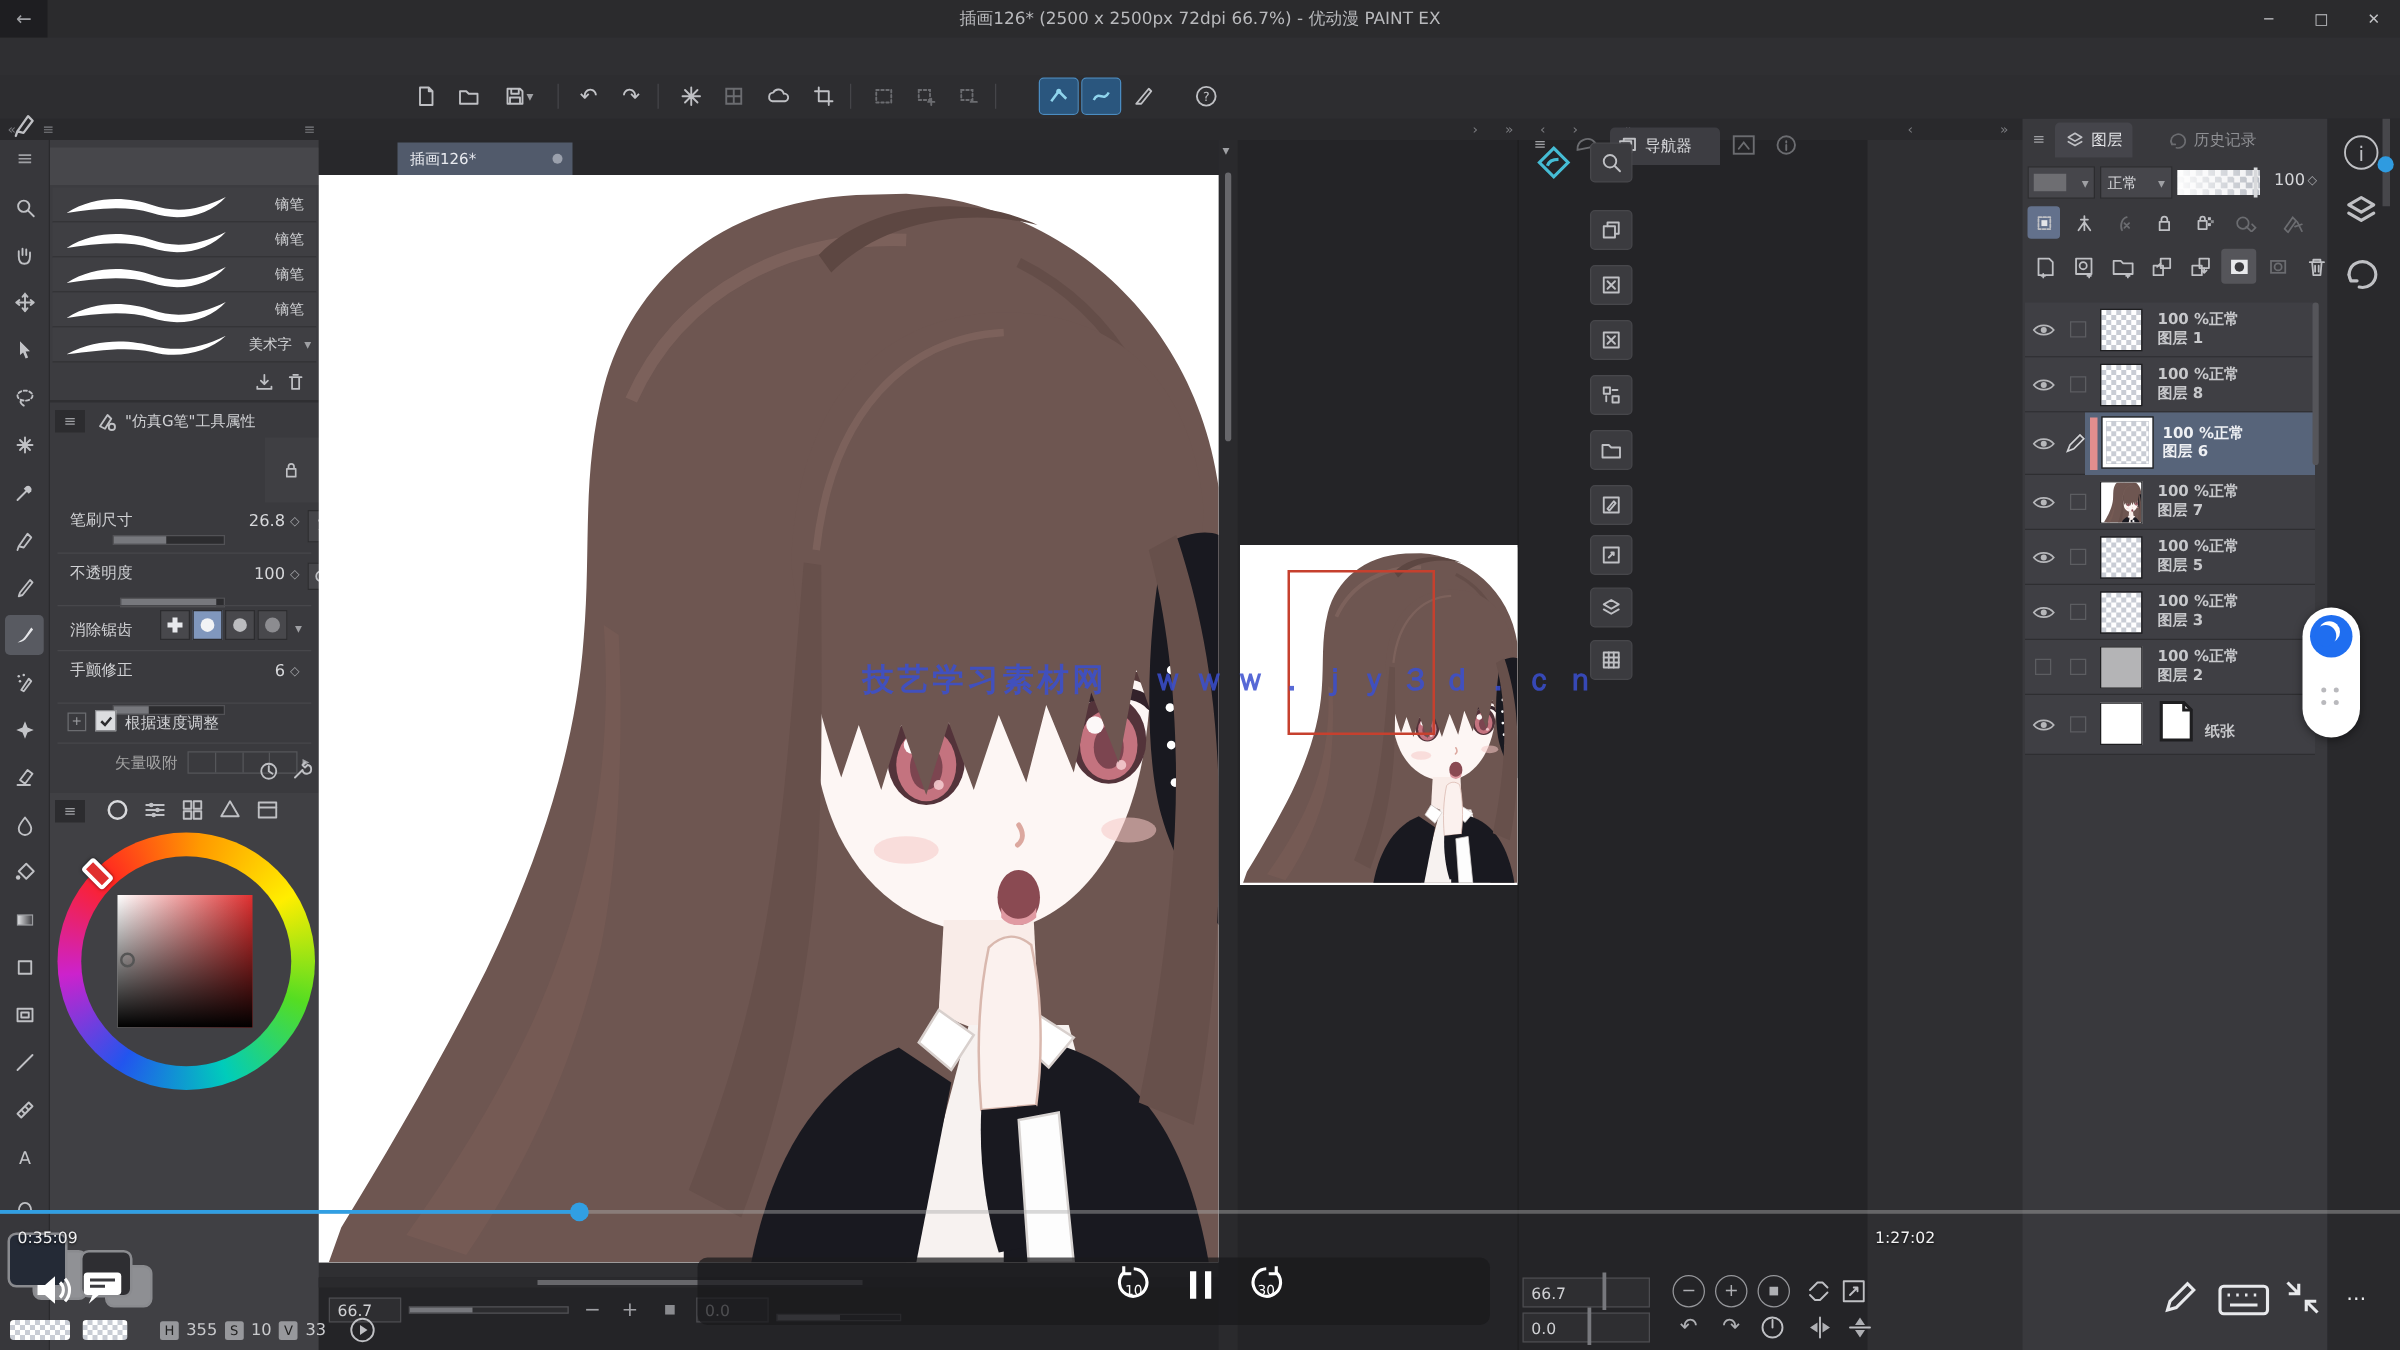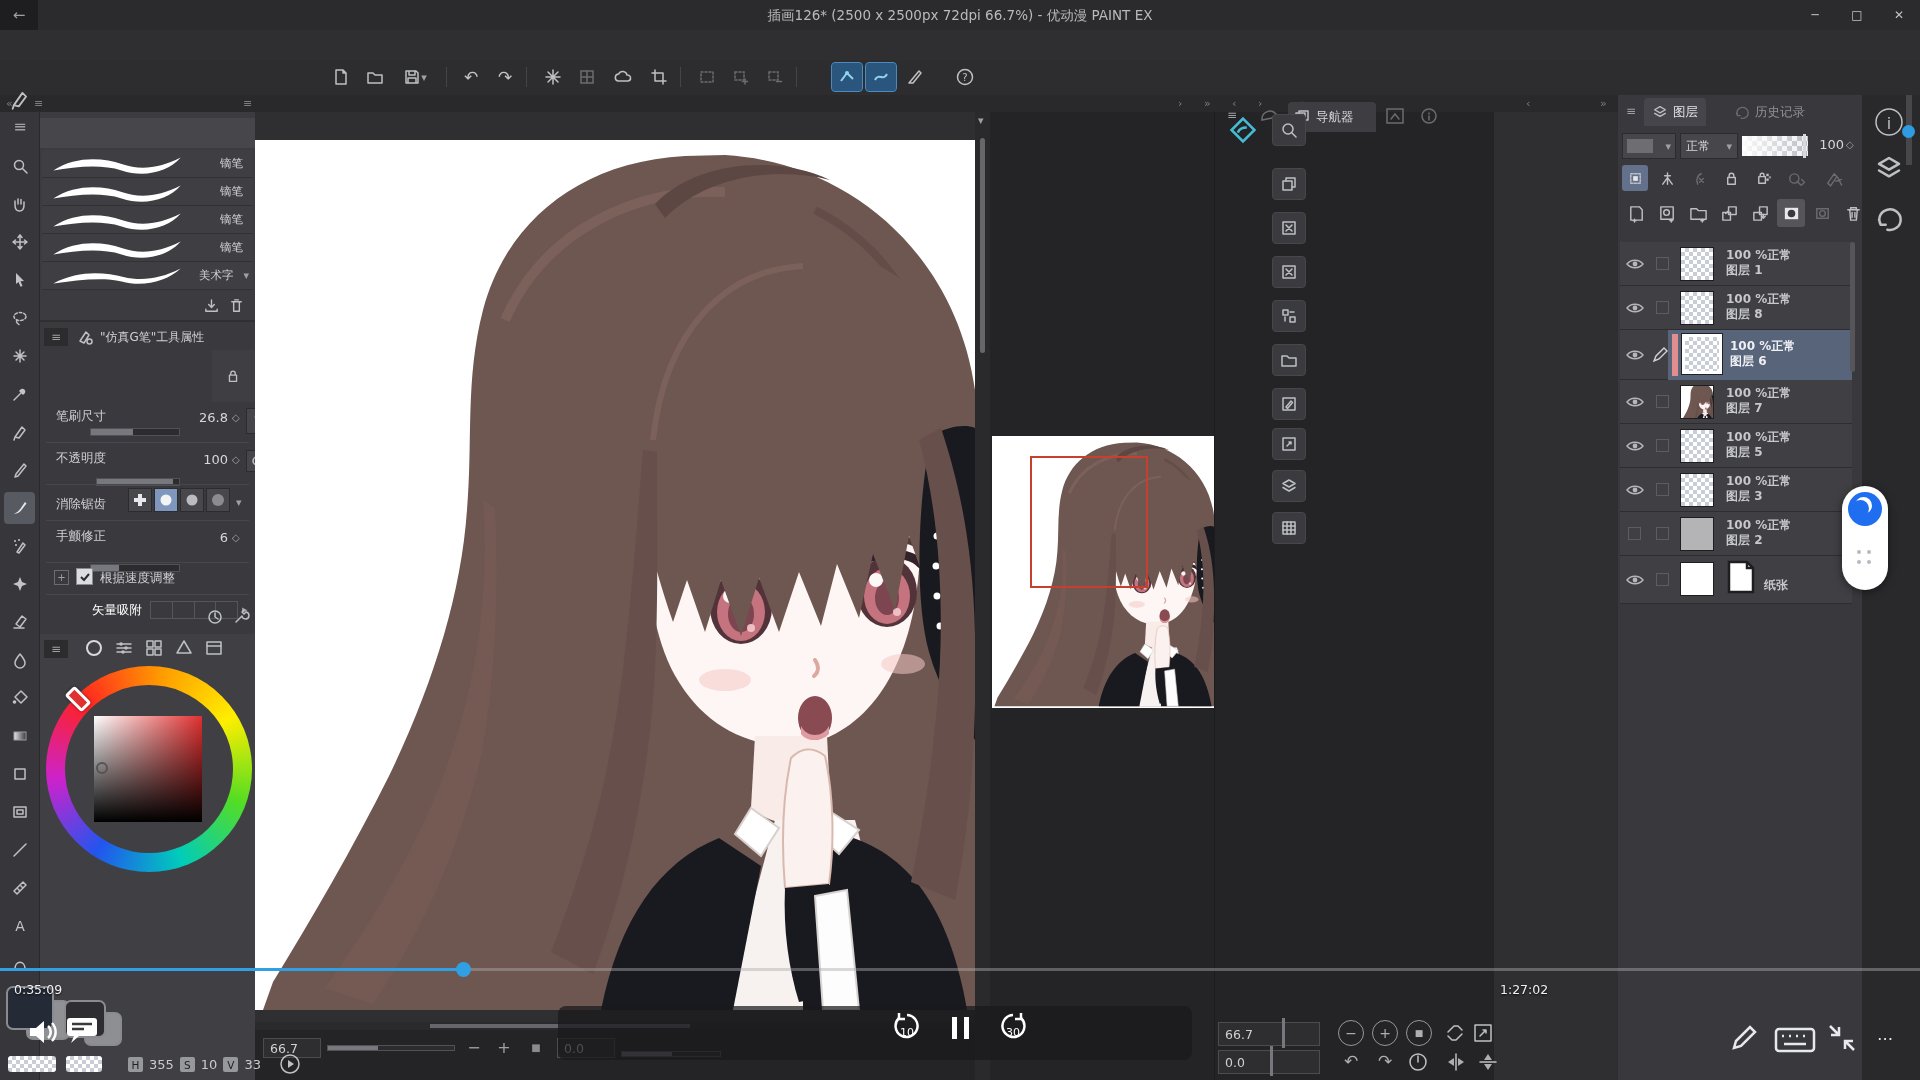--- a/index.html
+++ b/index.html
@@ -33,21 +33,21 @@
   .tool{left:4px;width:31px;height:32px;border-radius:4px;}
   .tool.active{background:#585a61;}
   #subtool{left:40px;top:112px;width:215px;height:208px;background:#3c3c40;}
   #subtool-head{left:0;top:6px;width:215px;height:30px;background:#47474b;}
   .brush-row{left:2px;width:211px;height:28px;background:#3f3f43;border-bottom:1px solid #323235;display:flex;align-items:center;}
   .brush-label{margin-left:auto;margin-right:10px;font-size:11.5px;color:#cfd0d3;}
   #subtool-foot{left:0;top:180px;width:215px;height:26px;display:flex;justify-content:flex-end;gap:8px;padding-right:10px;align-items:center;}
   
   #toolprop{left:40px;top:322px;width:215px;height:312px;background:#3a3a3e;}
   .tp-label{font-size:12.5px;color:#d0d1d4;}
-  .tp-dim{color:#ffffff;}
+  .tp-dim{color:#a3a3a3;}
   .slider{background:#2c2c2f;border:1px solid #525256;height:8px;position:relative;}
   .slider .fill{position:absolute;left:0;top:0;bottom:0;background:#77787d;}
   .spin{color:#9fa0a4;font-size:10px;}
   .val{font-size:13px;color:#d6d7da;text-align:right;}
   .aa-opt{width:24px;height:24px;background:#48484c;border:1px solid #2c2c2f;display:flex;align-items:center;justify-content:center;}
   .aa-opt.sel{background:#8097bd;}
   .divline{position:absolute;left:6px;width:203px;height:1px;background:#47474b;}
   
   #colorpanel{left:40px;top:634px;width:215px;height:446px;background:#404044;}
   #huering{left:6px;top:32px;width:206px;height:206px;border-radius:50%;
@@ -599,24 +599,34 @@
     <div class="hsv-chip">S</div>
     <span class="hsv-val">10</span>
     <div class="hsv-chip">V</div>
     <span class="hsv-val">33</span>
   </div>
   <svg class="a" style="left:278px;top:1052px;z-index:31" width="24" height="24" viewBox="0 0 24 24">
       <circle class="ico" cx="12" cy="12" r="9"></circle>
       <path d="M10 8 l6 4 -6 4 Z" fill="#bfc0c4"></path>
     </svg>
 
+  <div class="a" id="tabrow">
+    <div class="a" id="doctab">
+      <span>插画126*</span>
+      <div style="margin-left:auto;margin-right:8px;width:8px;height:8px;border-radius:50%;background:#9aa0ac"></div>
+    </div>
+  </div>
   <div class="a" id="canvas">
     <svg width="720" height="870" viewBox="0 0 720 870">
         <use href="#artwork" xlink:href="#artwork"></use>
       </svg>
+  </div>
+  <div class="a" id="watermark">
+    <span>技艺学习素材网</span>
+    <span style="margin-left:24px;letter-spacing:8px">ｗｗｗ．ｊｙ３ｄ．ｃｎ</span>
   </div>
   <div class="a" id="vscroll">
     <div class="a fine" style="left:3px;top:2px">▾</div>
     <div class="a" style="left:5px;top:26px;width:5px;height:215px;background:#67676b;border-radius:3px"></div>
   </div>
   <div class="a" id="canvasbar">
     <div class="a" style="left:0;top:0;width:720px;height:8px;background:#2a2a2d">
         <div class="a" style="left:175px;top:2px;width:260px;height:4px;background:#67676b"></div>
       </div>
     <div class="a numbox" style="left:8px;top:16px;width:58px;height:20px">66.7</div>

